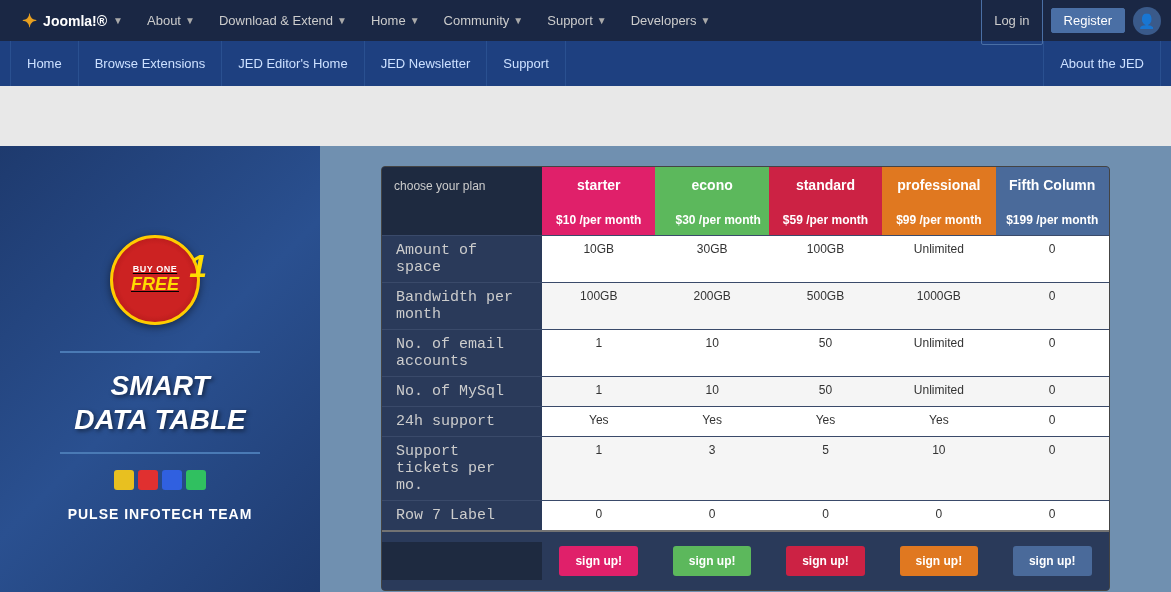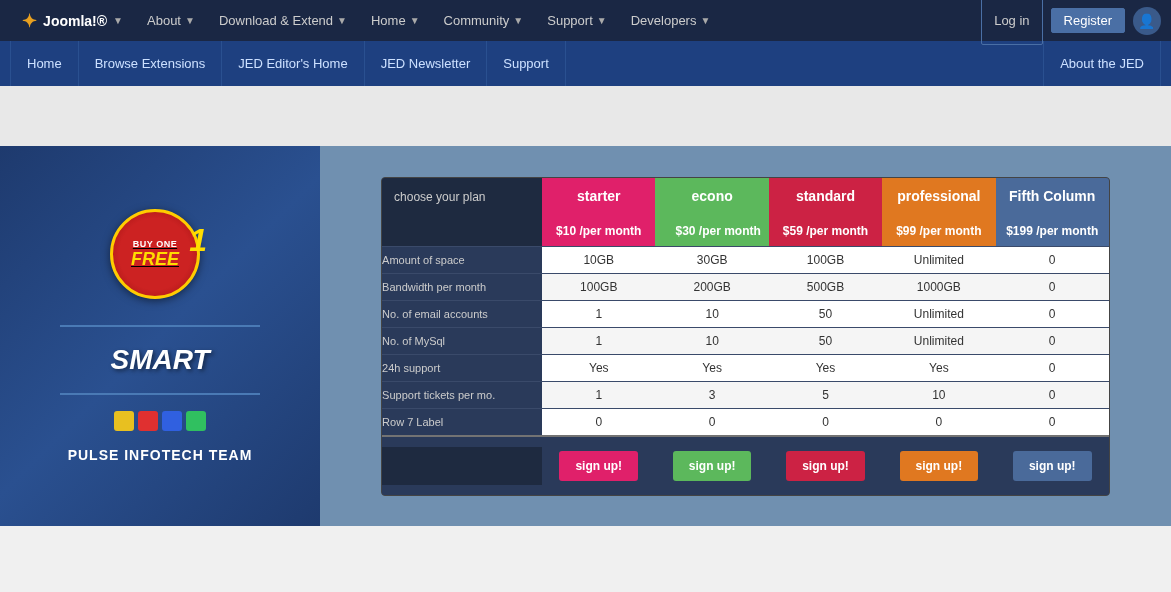--- a/index.html
+++ b/index.html
@@ -273,24 +273,25 @@
     .data-row {
       display: grid;
       grid-template-columns: 160px 1fr 1fr 1fr 1fr 1fr;
       border-top: 1px solid #3a4a6a;
     }
     .data-row:nth-child(even) { background: #f5f5f5; }
     .data-row:nth-child(odd) { background: #fff; }
     .row-label {
       background: #2a3a5a;
       color: #ccc;
-      padding: 6px 0;
-      font-size: 11px;
-      display: flex;
-      align-items: center;
+      padding: 6px 14px;
+      font-size: 15px;
+      display: flex;
+      align-items: center;
+      font-family: Liberation Mono, monospace;
     }
     .row-value {
       text-align: center;
       padding: 6px 4px;
       font-size: 12px;
       color: #333;
     }
 
     .signup-row {
       display: grid;
@@ -401,20 +402,21 @@
     <div class="buy-one-free">
       <div class="buy-badge">
         <span class="buy-badge-text">BUY ONE</span>
         <span class="buy-badge-free">FREE</span>
         <span class="exclamation">1</span>
       </div>
     </div>
     <hr class="left-divider">
     <div class="smart-title">
       <div>SMART</div>
+      <div>DATA TABLE</div>
     </div>
     <hr class="left-divider">
     <div class="cubes-icon">
       <div class="cube" style="background:#e8c020;"></div>
       <div class="cube" style="background:#e03030;"></div>
       <div class="cube" style="background:#3060e0;"></div>
       <div class="cube" style="background:#30c060;"></div>
     </div>
     <div class="pulse-title">PULSE INFOTECH TEAM</div>
   </div>

